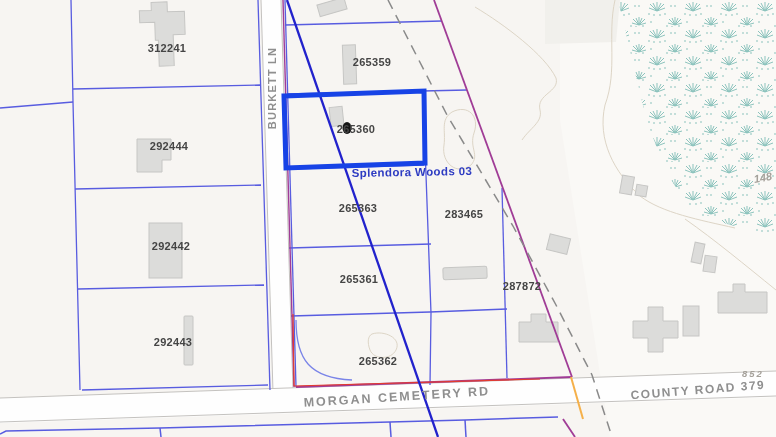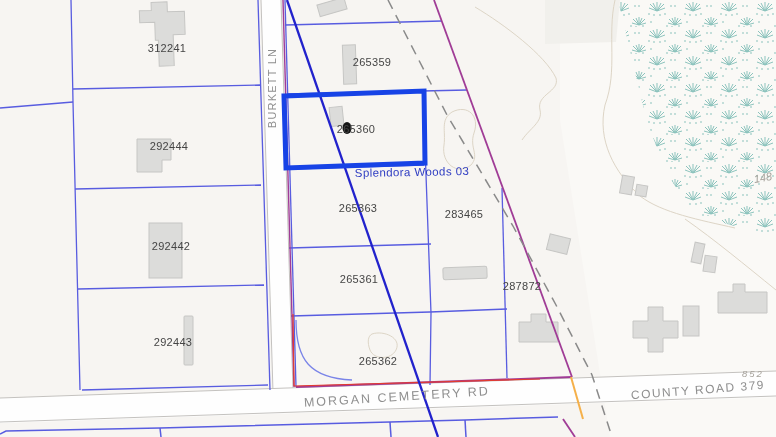--- a/index.html
+++ b/index.html
@@ -1,18 +1,18 @@
 <!DOCTYPE html>
 <html><head>
 <meta charset="utf-8">
 <style>
   html,body{margin:0;padding:0;background:#e8e8e8;}
   #viewport{
     position:relative;width:776px;height:437px;overflow:hidden;
-    font-family:"Liberation Sans",sans-serif;background:#f7f5f2;
+    font-family:"Liberation Sans",sans-serif;background:#f7f5f2;font-weight:bold;
   }
   svg{display:block;}
   text{font-family:"Liberation Sans",sans-serif;}
   .parcel-label{font-size:11px;fill:#454545;letter-spacing:.3px;}
   .road-label{fill:#8f8f8f;letter-spacing:2px;font-size:12.5px;}
   .road-label-sm{fill:#8f8f8f;letter-spacing:1.2px;font-size:11px;}
   .subdiv-label{fill:#2e3cc2;font-size:11.5px;letter-spacing:.4px;}
   .elev-label{fill:#a5a19a;font-style:italic;}
 </style>
 </head>

